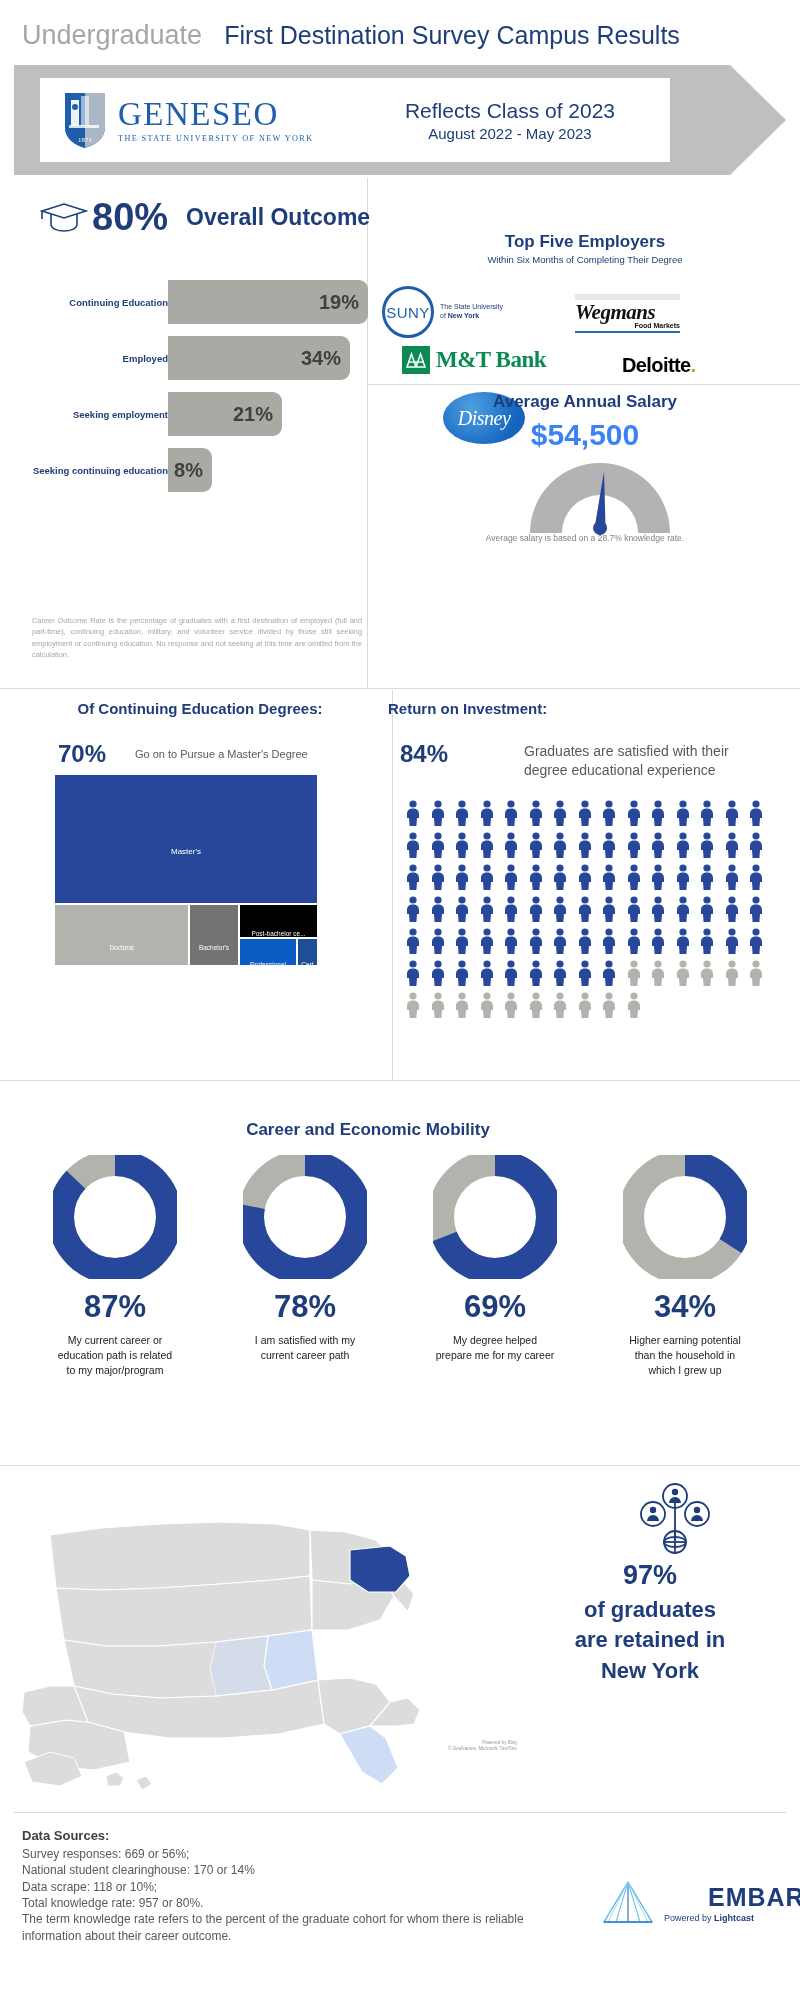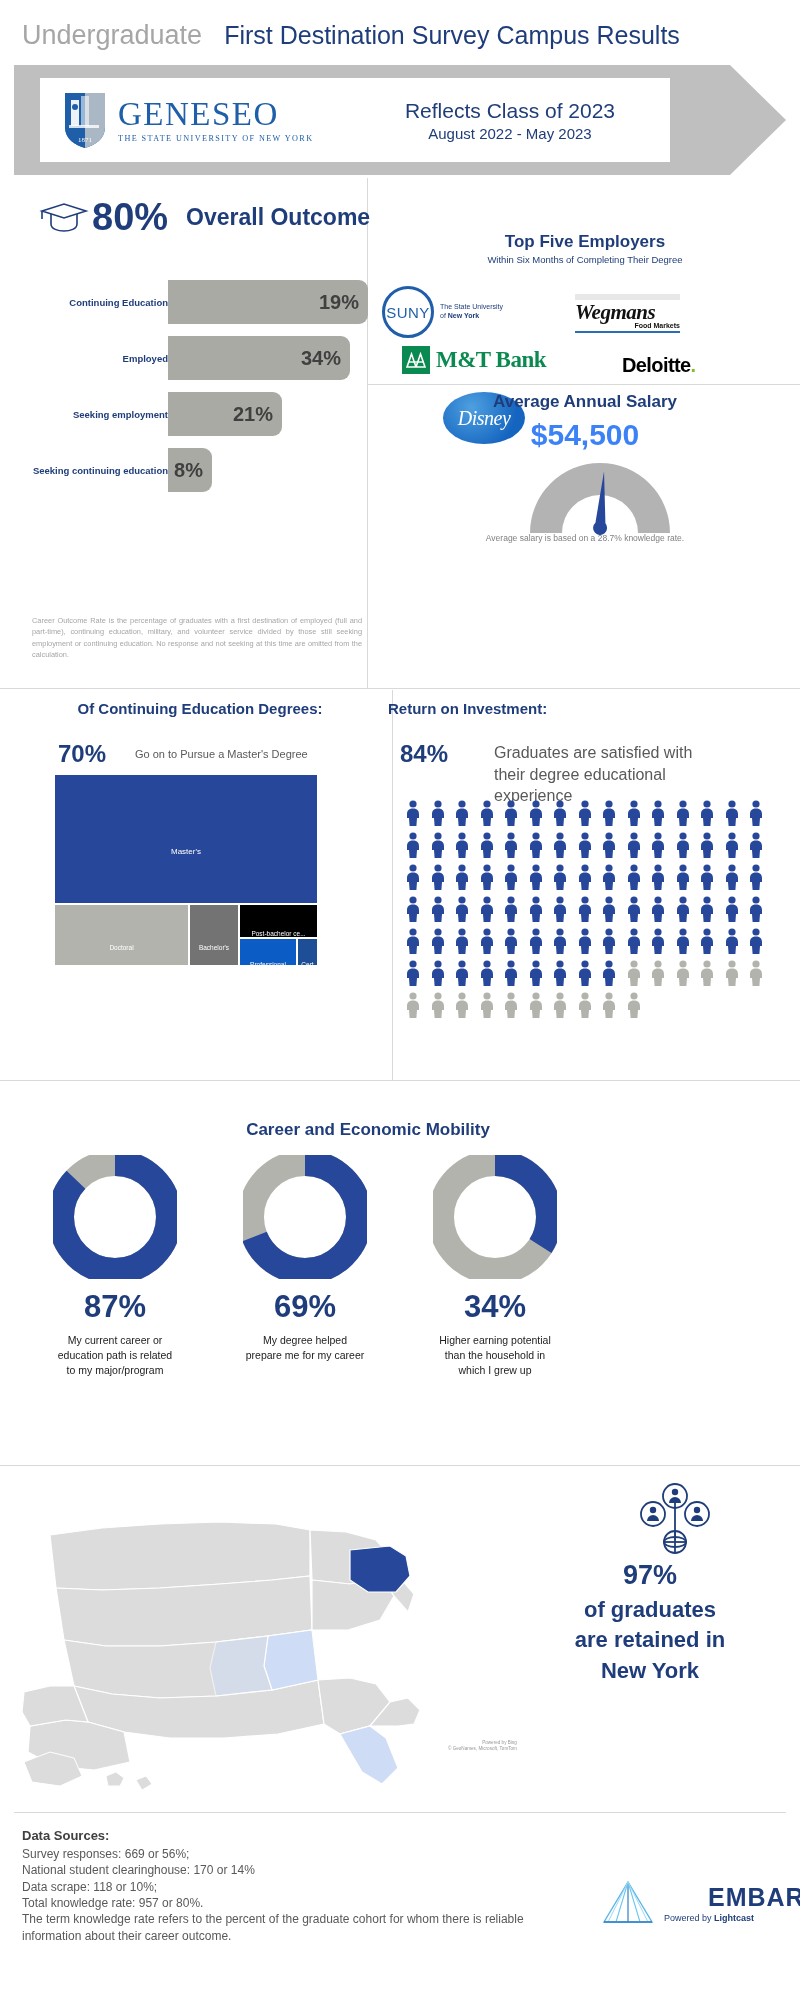--- a/index.html
+++ b/index.html
@@ -94,21 +94,21 @@
   .ce-title { position:absolute; left:20px; top:700px; width:360px; text-align:center; font-size:15px; font-weight:bold; color:#1F3D7A; }
   .ce-pct { position:absolute; left:58px; top:740px; font-size:24px; font-weight:bold; color:#1F3D7A; }
   .ce-desc { position:absolute; left:135px; top:748px; font-size:11px; color:#595959; }
   .tree { position:absolute; left:55px; top:775px; width:260px; height:85px; }
   .tile { position:absolute; display:flex; align-items:center; justify-content:center; text-align:center; overflow:hidden; }
   .tile span { font-size:6.5px;margin-top:24px; }
 
   
   .roi-title { position:absolute; left:388px; top:700px; font-size:15px; font-weight:bold; color:#1F3D7A; }
   .roi-pct { position:absolute; left:400px; top:740px; font-size:24px; font-weight:bold; color:#1F3D7A; }
-  .roi-desc { position:absolute; left:494px; top:742px; width:230px; font-size:16px; line-height:1.35; color:#595959; }
+  .roi-desc { position:absolute; left:524px; top:742px; width:230px; font-size:14px; line-height:1.35; color:#595959; }
   .people { position:absolute; left:404px; top:800px; width:380px; }
   .prow { display:flex; gap:6.5px; margin-bottom:2px; }
 
   
   .mob-title { position:absolute; left:0; top:1120px; width:736px; text-align:center; font-size:17px; font-weight:bold; color:#1F3D7A; }
   .donuts { position:absolute; left:20px; top:1155px; width:760px; display:flex; }
   .dcell { width:190px; text-align:center; }
   .dpct { font-size:31px; font-weight:bold; color:#1F3D7A; margin-top:6px; }
   .dcap { font-size:10.5px; line-height:1.45; color:#222; margin-top:8px; padding:0 34px; }
 
@@ -718,20 +718,26 @@
     </div>
 
   <div class="mob-title">Career and Economic Mobility</div>
   <div class="donuts" id="donuts">
       <div class="dcell"><svg width="124" height="124" viewBox="0 0 124 124">
     <circle cx="62" cy="62" r="54" fill="none" stroke="#b3b3ae" stroke-width="26"></circle>
     <circle cx="62" cy="62" r="54" fill="none" stroke="#27479B" stroke-width="26" stroke-dasharray="339.29200658769764" stroke-dashoffset="44.107960856400695" transform="rotate(-90 62 62)"></circle>
   </svg>
   <div class="dpct">87%</div>
   <div class="dcap">My current career or education path is related to my major/program</div></div>
+      <div class="dcell"><svg width="124" height="124" viewBox="0 0 124 124">
+    <circle cx="62" cy="62" r="54" fill="none" stroke="#b3b3ae" stroke-width="26"></circle>
+    <circle cx="62" cy="62" r="54" fill="none" stroke="#27479B" stroke-width="26" stroke-dasharray="339.29200658769764" stroke-dashoffset="74.64424144929347" transform="rotate(-90 62 62)"></circle>
+  </svg>
+  <div class="dpct">78%</div>
+  <div class="dcap">I am satisfied with my current career path</div></div>
       <div class="dcell"><svg width="124" height="124" viewBox="0 0 124 124">
     <circle cx="62" cy="62" r="54" fill="none" stroke="#b3b3ae" stroke-width="26"></circle>
     <circle cx="62" cy="62" r="54" fill="none" stroke="#27479B" stroke-width="26" stroke-dasharray="339.29200658769764" stroke-dashoffset="105.18052204218628" transform="rotate(-90 62 62)"></circle>
   </svg>
   <div class="dpct">69%</div>
   <div class="dcap">My degree helped prepare me for my career</div></div>
       <div class="dcell"><svg width="124" height="124" viewBox="0 0 124 124">
     <circle cx="62" cy="62" r="54" fill="none" stroke="#b3b3ae" stroke-width="26"></circle>
     <circle cx="62" cy="62" r="54" fill="none" stroke="#27479B" stroke-width="26" stroke-dasharray="339.29200658769764" stroke-dashoffset="223.93272434788042" transform="rotate(-90 62 62)"></circle>
   </svg>

